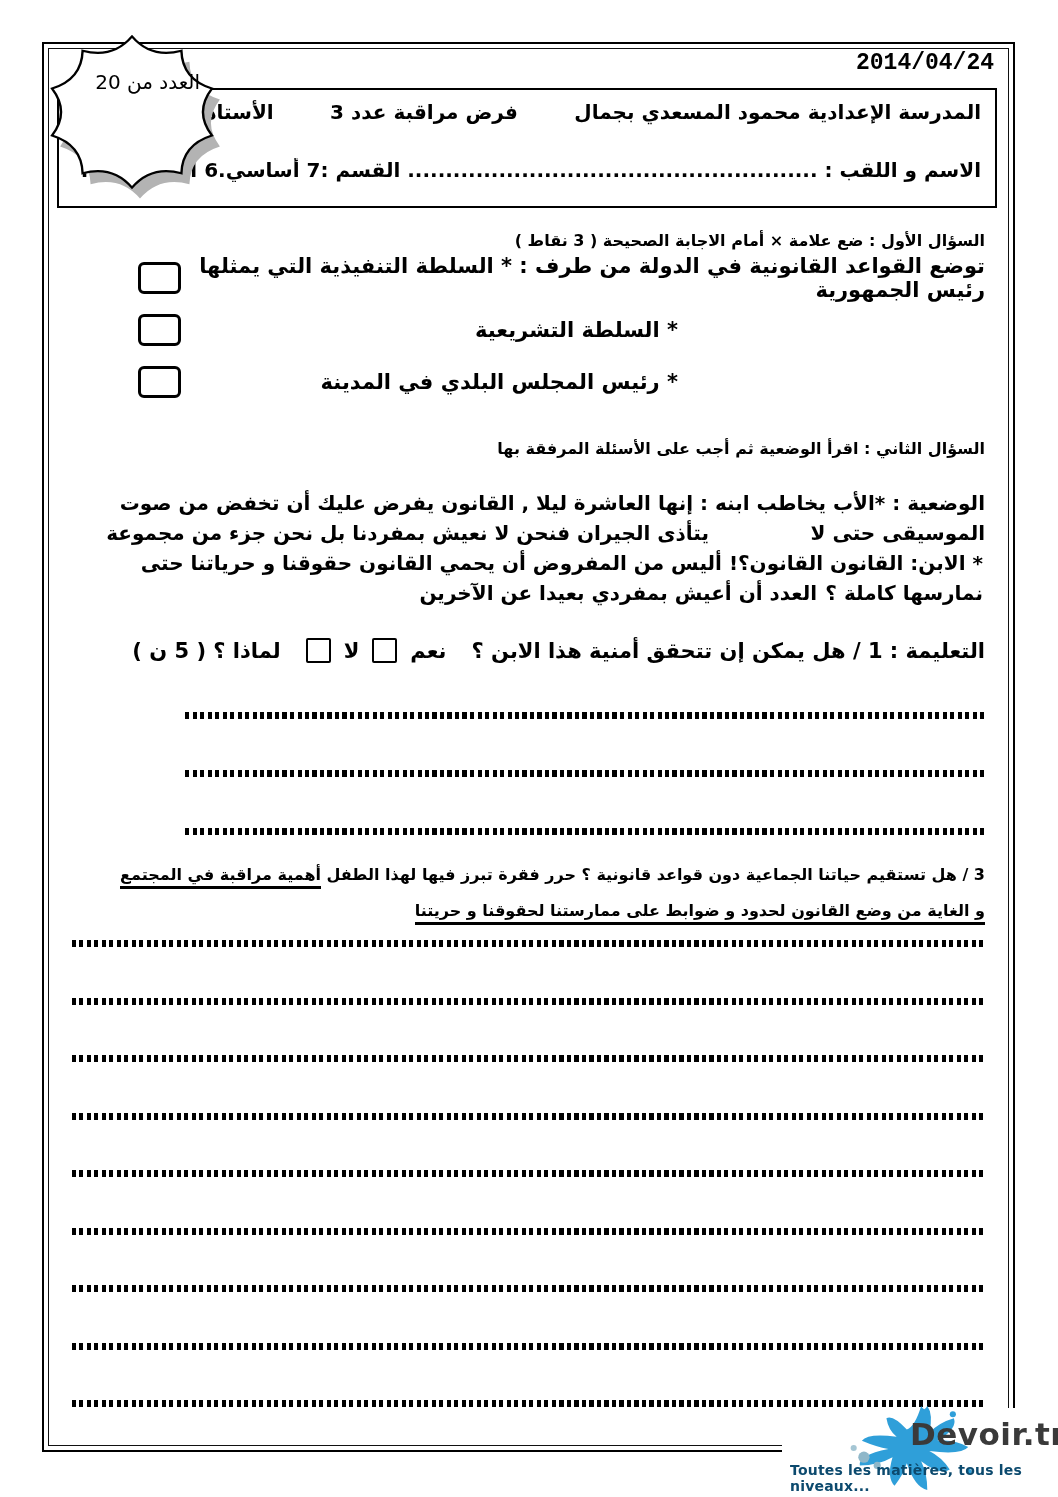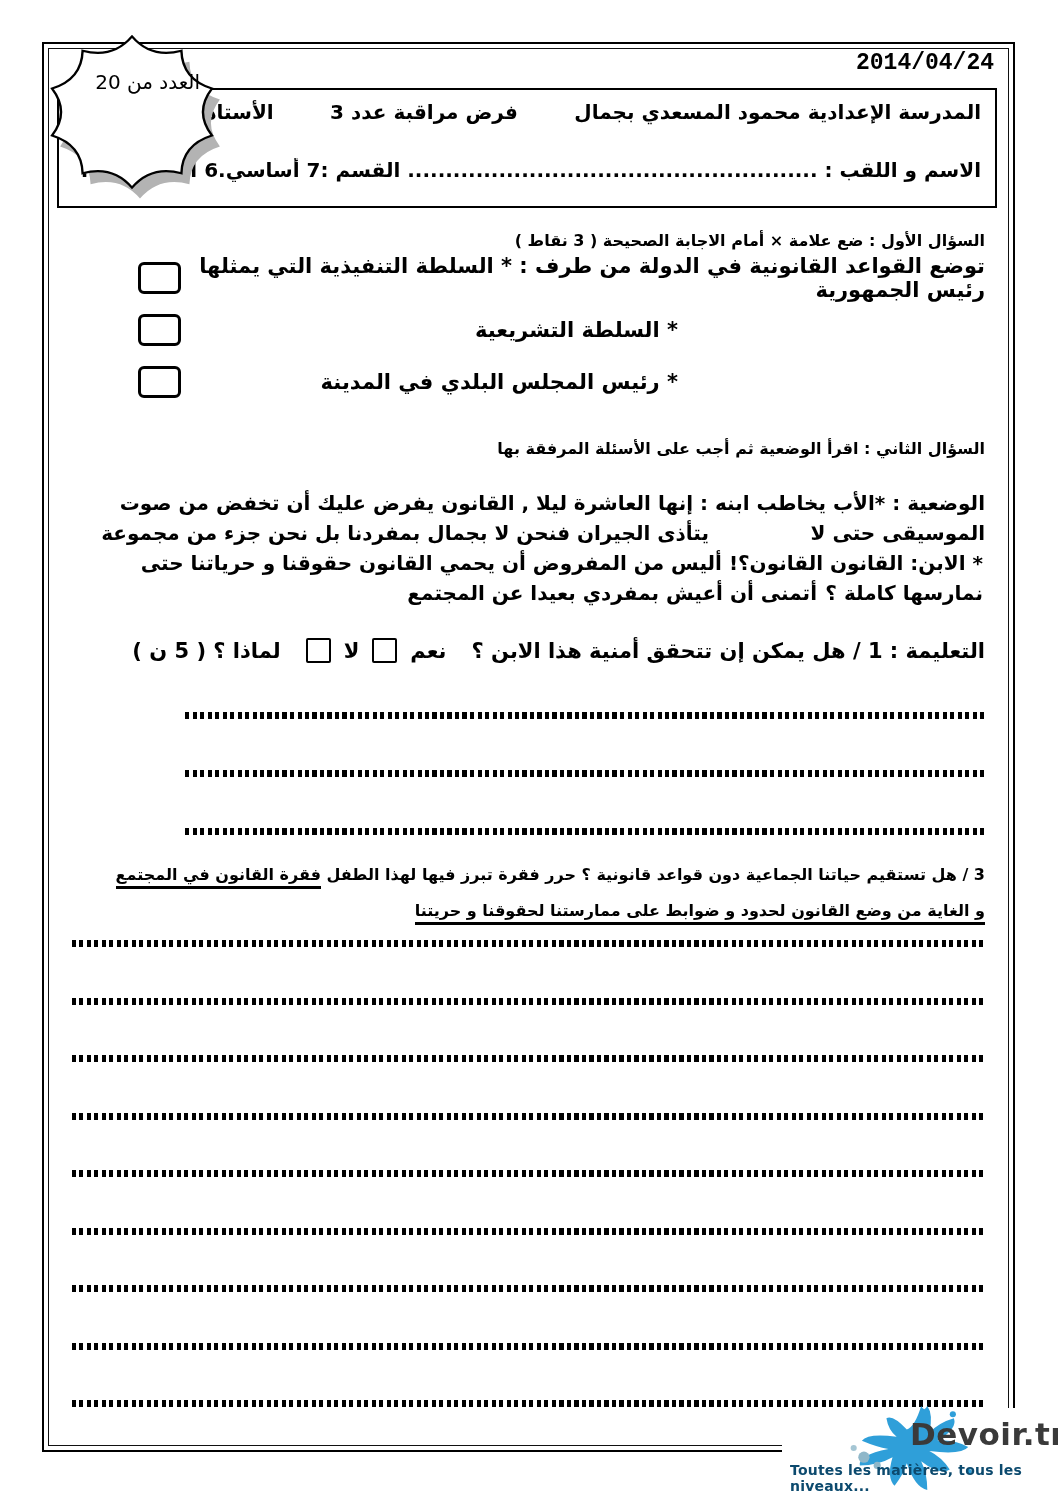--- a/index.html
+++ b/index.html
@@ -78,40 +78,40 @@
   </div>
 
   <div class="opt-row" style="top:362px;right:380px;left:138px;">
     <span class="opt-text">* رئيس المجلس البلدي في المدينة</span>
     <span class="cb-big"></span>
   </div>
 
   <div class="tline" style="top:434px;right:73px;left:140px;">السؤال الثاني :  اقرأ الوضعية ثم أجب على الأسئلة المرفقة بها</div>
 
   <div class="tline sit" style="top:488px;right:73px;left:60px;">الوضعية : *الأب يخاطب ابنه : إنها العاشرة ليلا , القانون يفرض عليك أن تخفض من صوت الموسيقى حتى لا</div>
-  <div class="tline sit" style="top:518px;right:349px;left:60px;">يتأذى الجيران فنحن لا بجمال بمفردنا بل نحن جزء من مجموعة</div>
+  <div class="tline sit" style="top:518px;right:349px;left:60px;">يتأذى الجيران فنحن لا نعيش بمفردنا بل نحن جزء من مجموعة</div>
   <div class="tline sit" style="top:548px;right:75px;left:60px;">* الابن: القانون القانون؟! أليس من المفروض أن يحمي القانون حقوقنا و حرياتنا حتى نمارسها كاملة ؟</div>
-  <div class="tline sit" style="top:578px;right:241px;left:60px;">أتمنى أن أعيش بمفردي بعيدا عن المجتمع</div>
+  <div class="tline sit" style="top:578px;right:241px;left:60px;">العدد أن أعيش بمفردي بعيدا عن الآخرين</div>
 
   <div class="instr" style="top:638px;right:73px;">
     <span>التعليمة : 1 / هل يمكن إن تتحقق أمنية هذا الابن ؟</span>
     <span class="sp">نعم</span>
     <span class="cb-small"></span>
     <span>لا</span>
     <span class="cb-small"></span>
     <span class="sp">لماذا ؟ ( 5 ن )</span>
   </div>
 
   <div class="dots" style="top:712px;left:185px;width:800px;"></div>
   <div class="dots" style="top:770px;left:185px;width:800px;"></div>
   <div class="dots" style="top:828px;left:185px;width:800px;"></div>
 
   <div class="tline" style="top:858px;right:73px;left:60px;line-height:34px;">
     <span>3 / هل تستقيم حياتنا الجماعية دون قواعد قانونية ؟ حرر فقرة تبرز فيها لهذا الطفل</span>
-    <span class="ul">فقرة القانون في المجتمع</span>
+    <span class="ul">أهمية مراقبة في المجتمع</span>
   </div>
   <div class="tline" style="top:894px;right:73px;left:60px;line-height:34px;">
     <span class="ul">و الغاية من وضع القانون لحدود و ضوابط على ممارستنا لحقوقنا و حريتنا</span>
   </div>
 
   <div class="dots" style="top:940px;left:72px;width:913px;"></div>
   <div class="dots" style="top:998px;left:72px;width:913px;"></div>
   <div class="dots" style="top:1055px;left:72px;width:913px;"></div>
   <div class="dots" style="top:1113px;left:72px;width:913px;"></div>
   <div class="dots" style="top:1170px;left:72px;width:913px;"></div>

